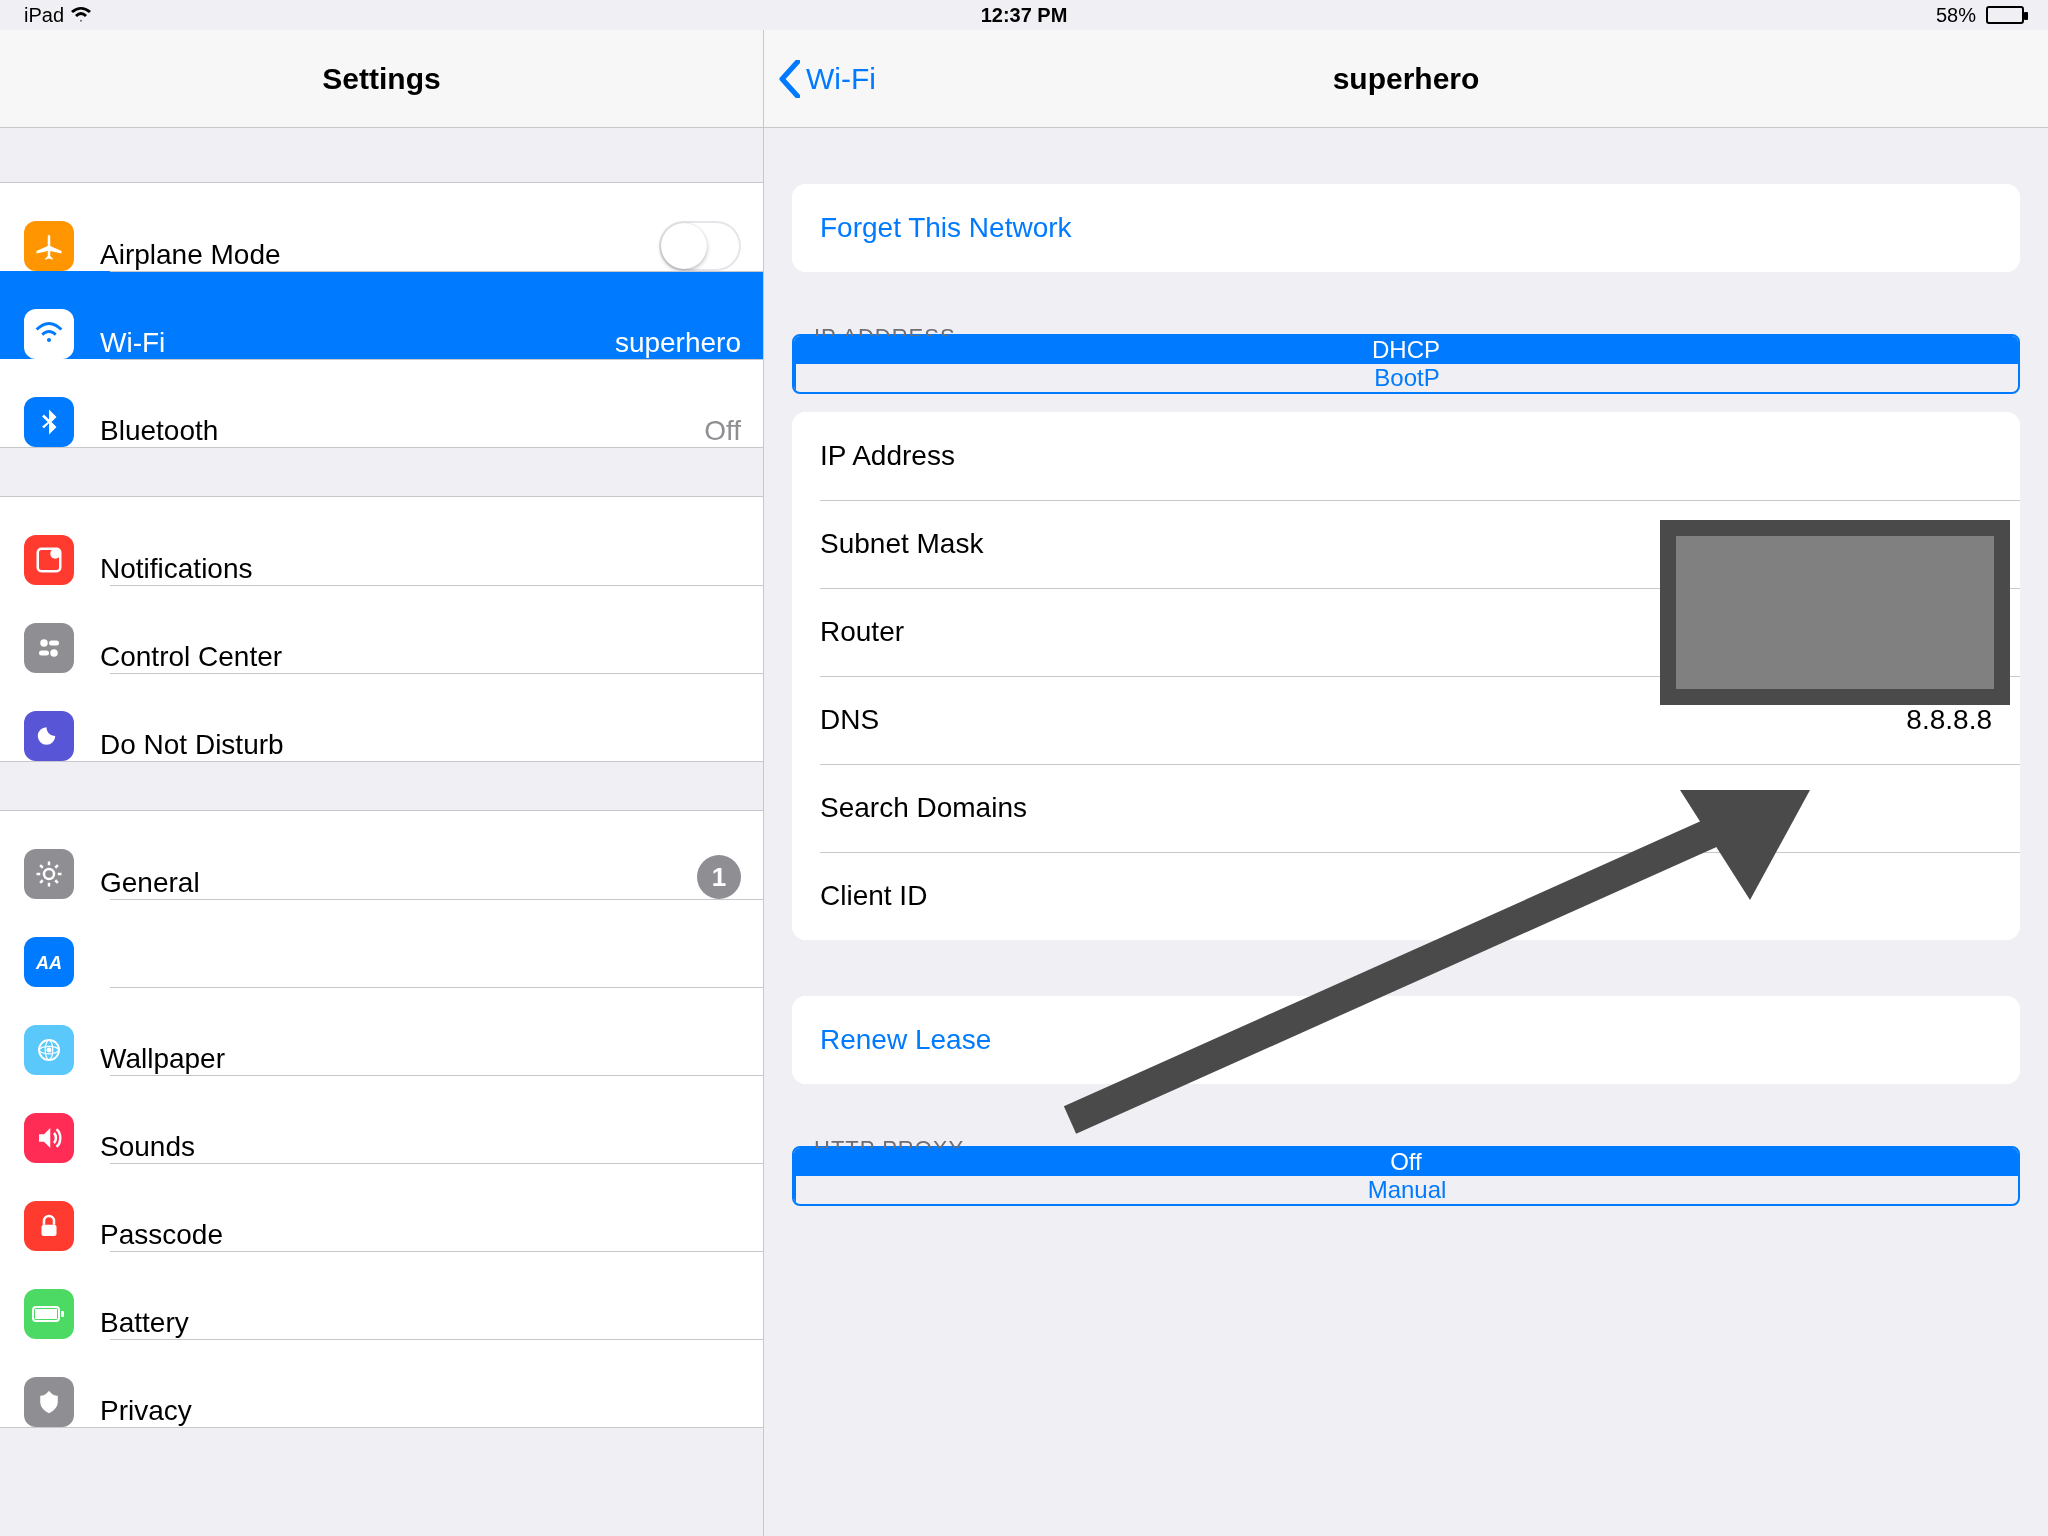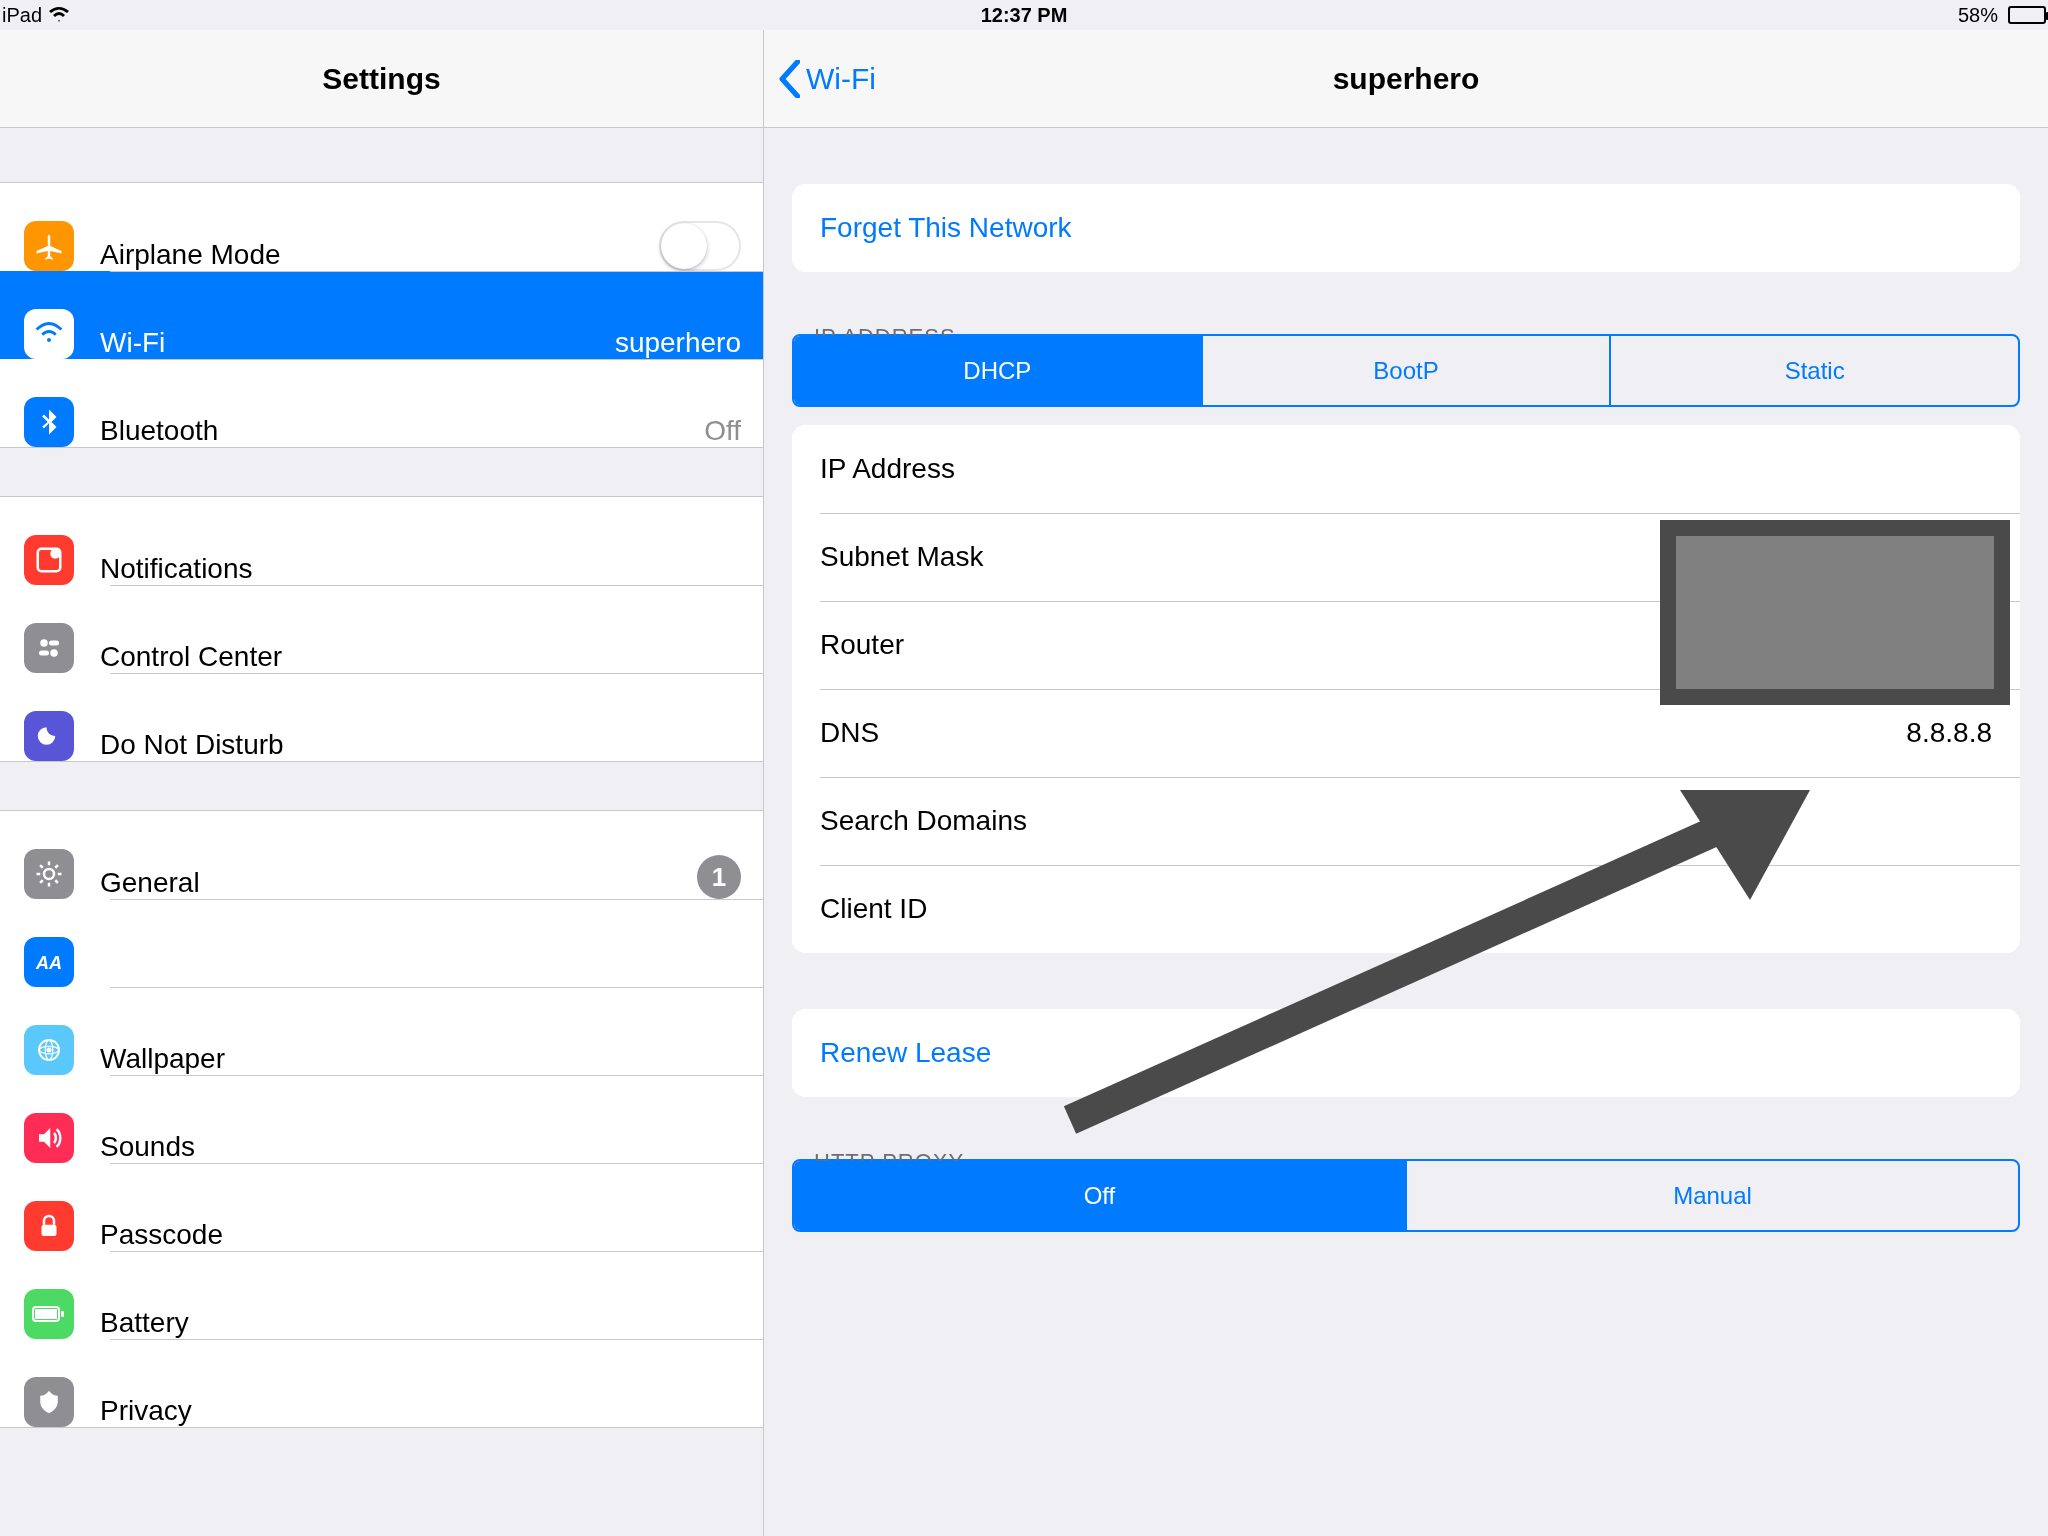--- a/index.html
+++ b/index.html
@@ -9,21 +9,21 @@
     background: #efeff4;
     color: #000;
     font-size: 26px;
     -webkit-font-smoothing: antialiased;
   }
 
   
   .statusbar {
     position: absolute; top: 0; left: 0; right: 0; height: 30px;
     display: flex; align-items: center; justify-content: space-between;
-    padding: 0 2px; font-size: 20px;
+    padding: 0 24px; font-size: 20px;
   }
   .statusbar .sb-left, .statusbar .sb-right { display: flex; align-items: center; gap: 6px; }
   .statusbar .sb-center { position:absolute; left:50%; transform:translateX(-50%); font-weight:600; }
   .battery-shell {
     width: 38px; height: 18px; border: 2px solid #000; border-radius: 3px;
     position: relative; margin-left: 4px;
   }
   .battery-shell::after {
     content: ""; position: absolute; right: -6px; top: 4px; width: 4px; height: 8px;
     background: #000; border-radius: 1px;
@@ -109,21 +109,21 @@
   .drow + .drow::before {
     content:""; position:absolute; left:28px; right:0; top:0; height:1px; background:#c8c7cc;
   }
   .drow .dlabel { flex:1 1 auto; }
   .drow .dvalue { color:#000; font-size:28px; }
   .link { color:#007aff; }
 
   
   .seg {
     display:flex; margin: 14px 28px 0; border:2px solid #007aff; border-radius:8px; overflow:hidden;
-    background:#efeff4; height:73px;
+    background:#efeff4; height:60px;flex-direction:column;
   }
   .seg-item {
     flex:1 1 0; display:flex; align-items:center; justify-content:center;
     color:#007aff; font-size:24px; border-left:2px solid #007aff; cursor:pointer;
   }
   .seg-item:first-child { border-left:none; }
   .seg-item.selected { background:#007aff; color:#fff; }
 
   
   .redact-outer {

